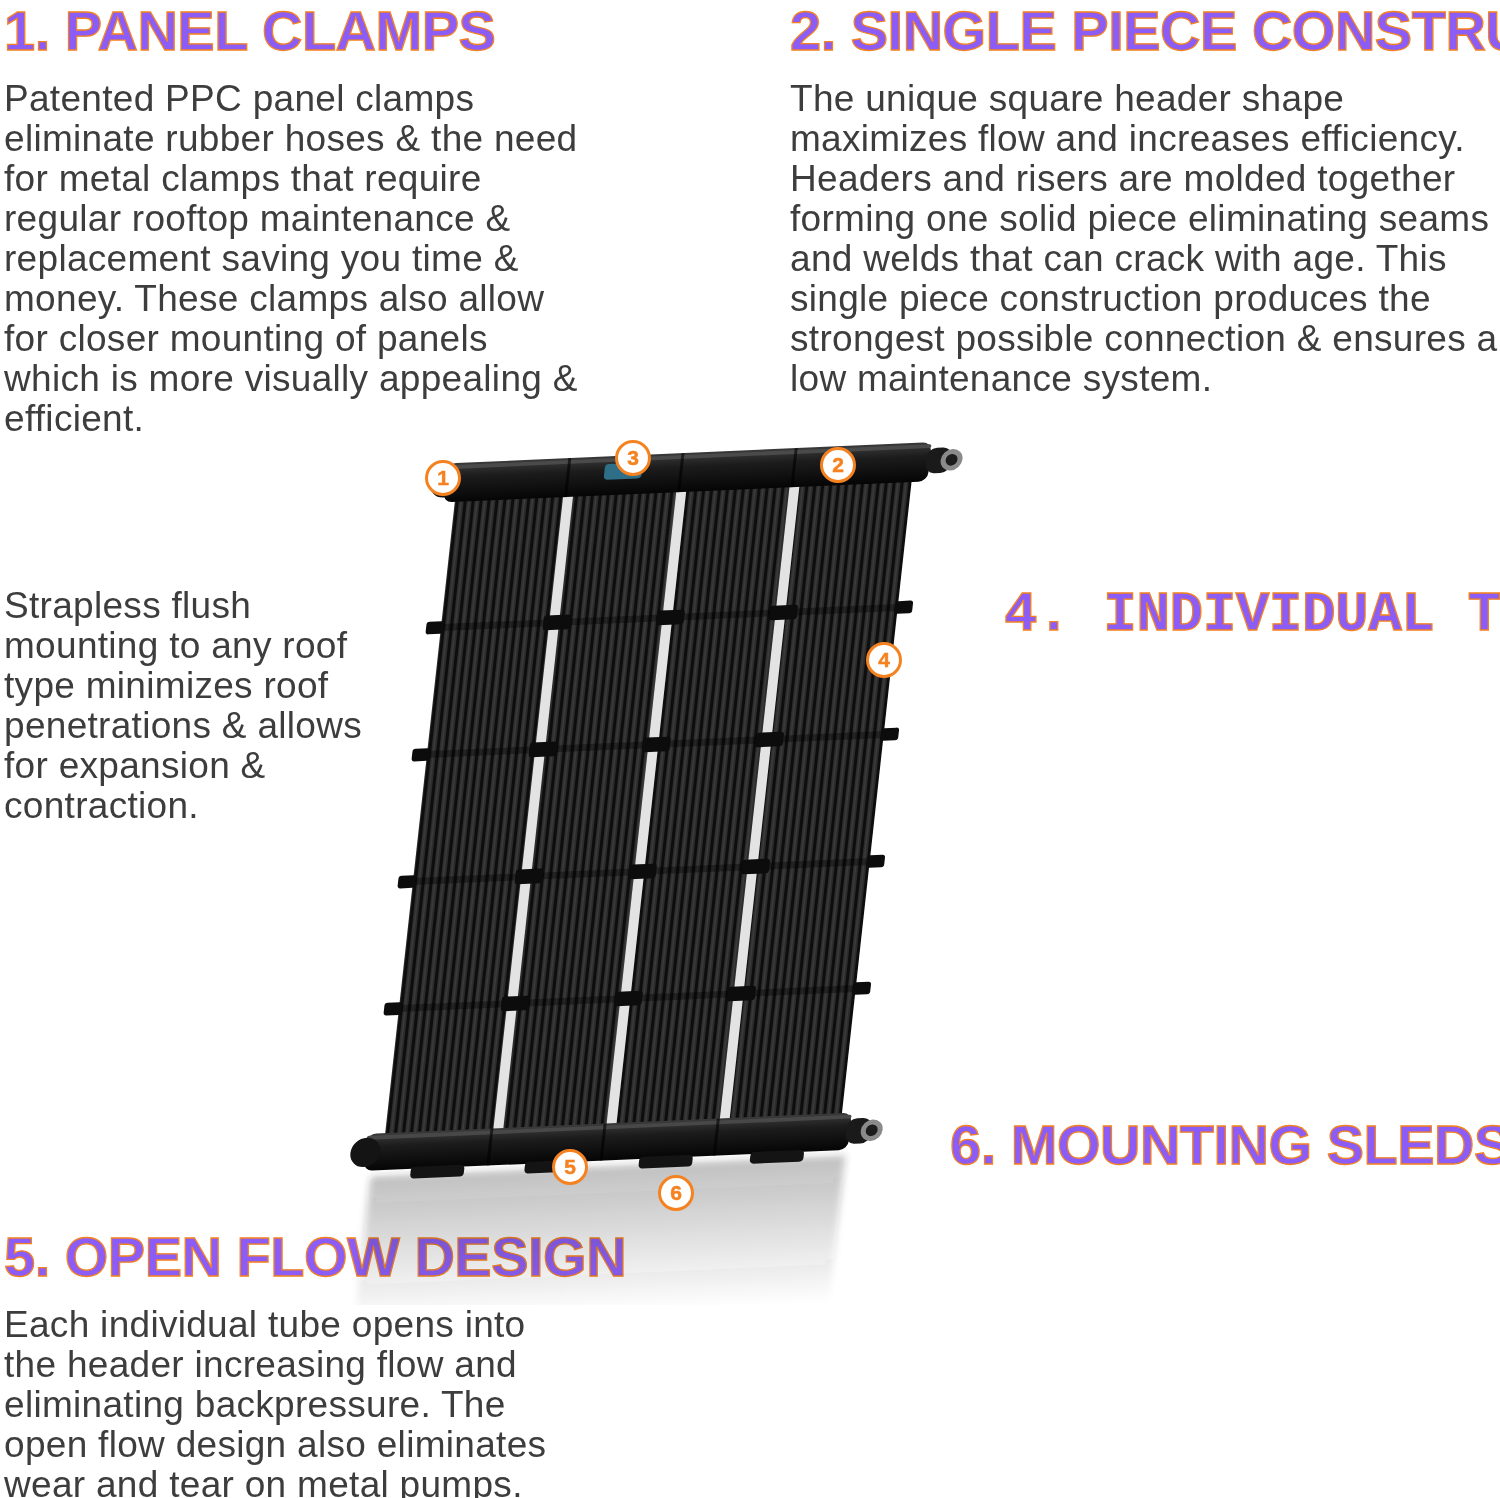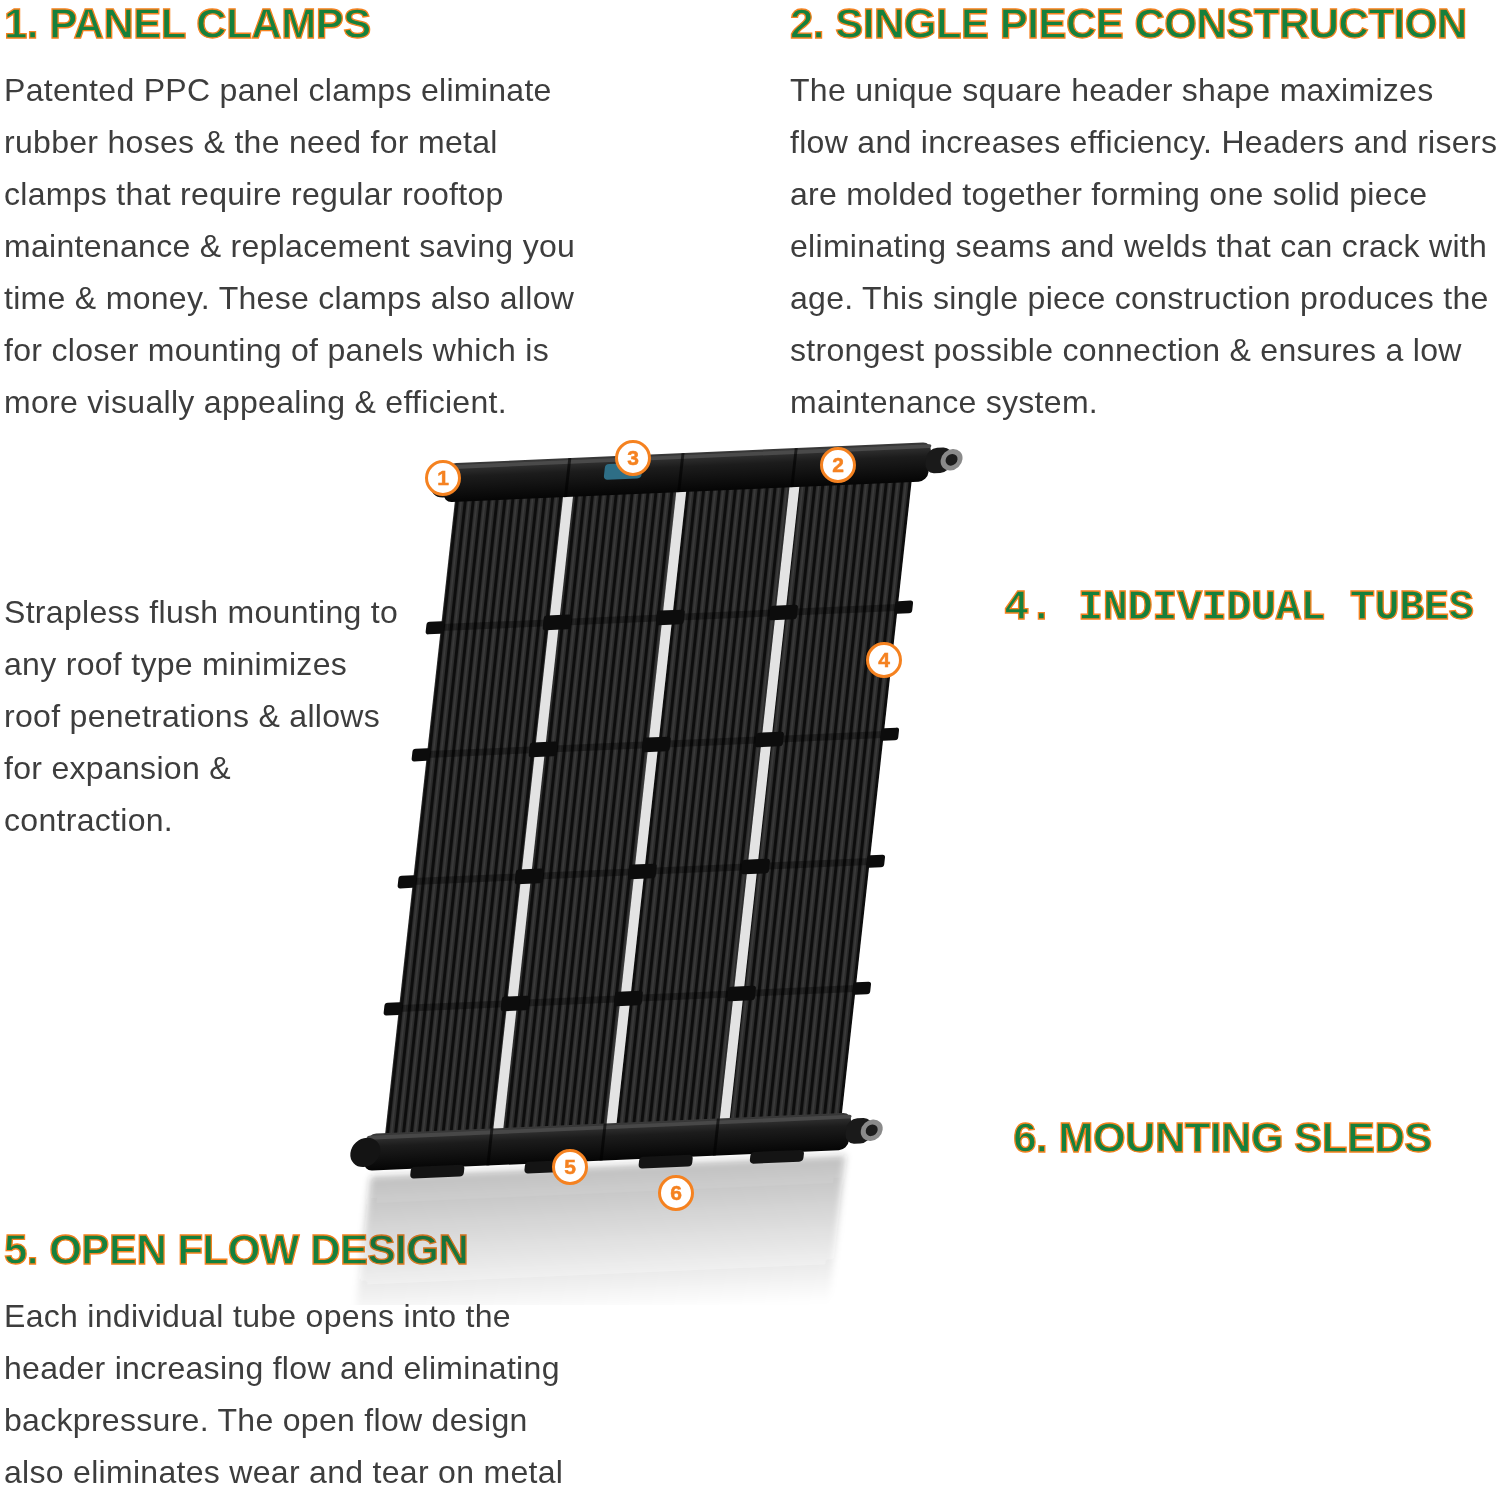--- a/index.html
+++ b/index.html
@@ -3,27 +3,27 @@
 <meta charset="utf-8">
 <style>
   html,body{margin:0;padding:0;background:#fff;}
   .canvas{
     position:relative;width:1500px;height:1498px;background:#ffffff;
     overflow:hidden;font-family:"Liberation Sans",sans-serif;
   }
   .feature{position:absolute;}
   .feature h2{
     margin:0 0 18px 0;
-    font-size:42px;line-height:1.05;font-weight:700;
-    letter-spacing:-0.5px;color:#15803d;
+    font-size:56px;line-height:1.05;font-weight:700;
+    letter-spacing:-0.5px;color:#8b5cf6;
     -webkit-text-stroke:1.3px #f58220;
     text-transform:uppercase;white-space:nowrap;
   }
   .feature p{
-    margin:0;font-size:32px;line-height:52px;color:#3d3d3d;
+    margin:0;font-size:37px;line-height:40px;color:#3d3d3d;
     letter-spacing:0.3px;font-weight:400;
   }
   .s1{left:4px;top:2px;width:575px;}
   .s2{left:790px;top:2px;width:708px;}
   .s3{left:4px;top:586px;width:395px;}
   .s4{left:1004px;top:586px;width:545px;font-family:Liberation Mono, monospace;}
   .s5{left:4px;top:1228px;width:565px;}
   .s6{left:950px;top:1116px;width:545px;text-align:center;}
   .panel-svg{position:absolute;left:330px;top:425px;}
   .badge{

